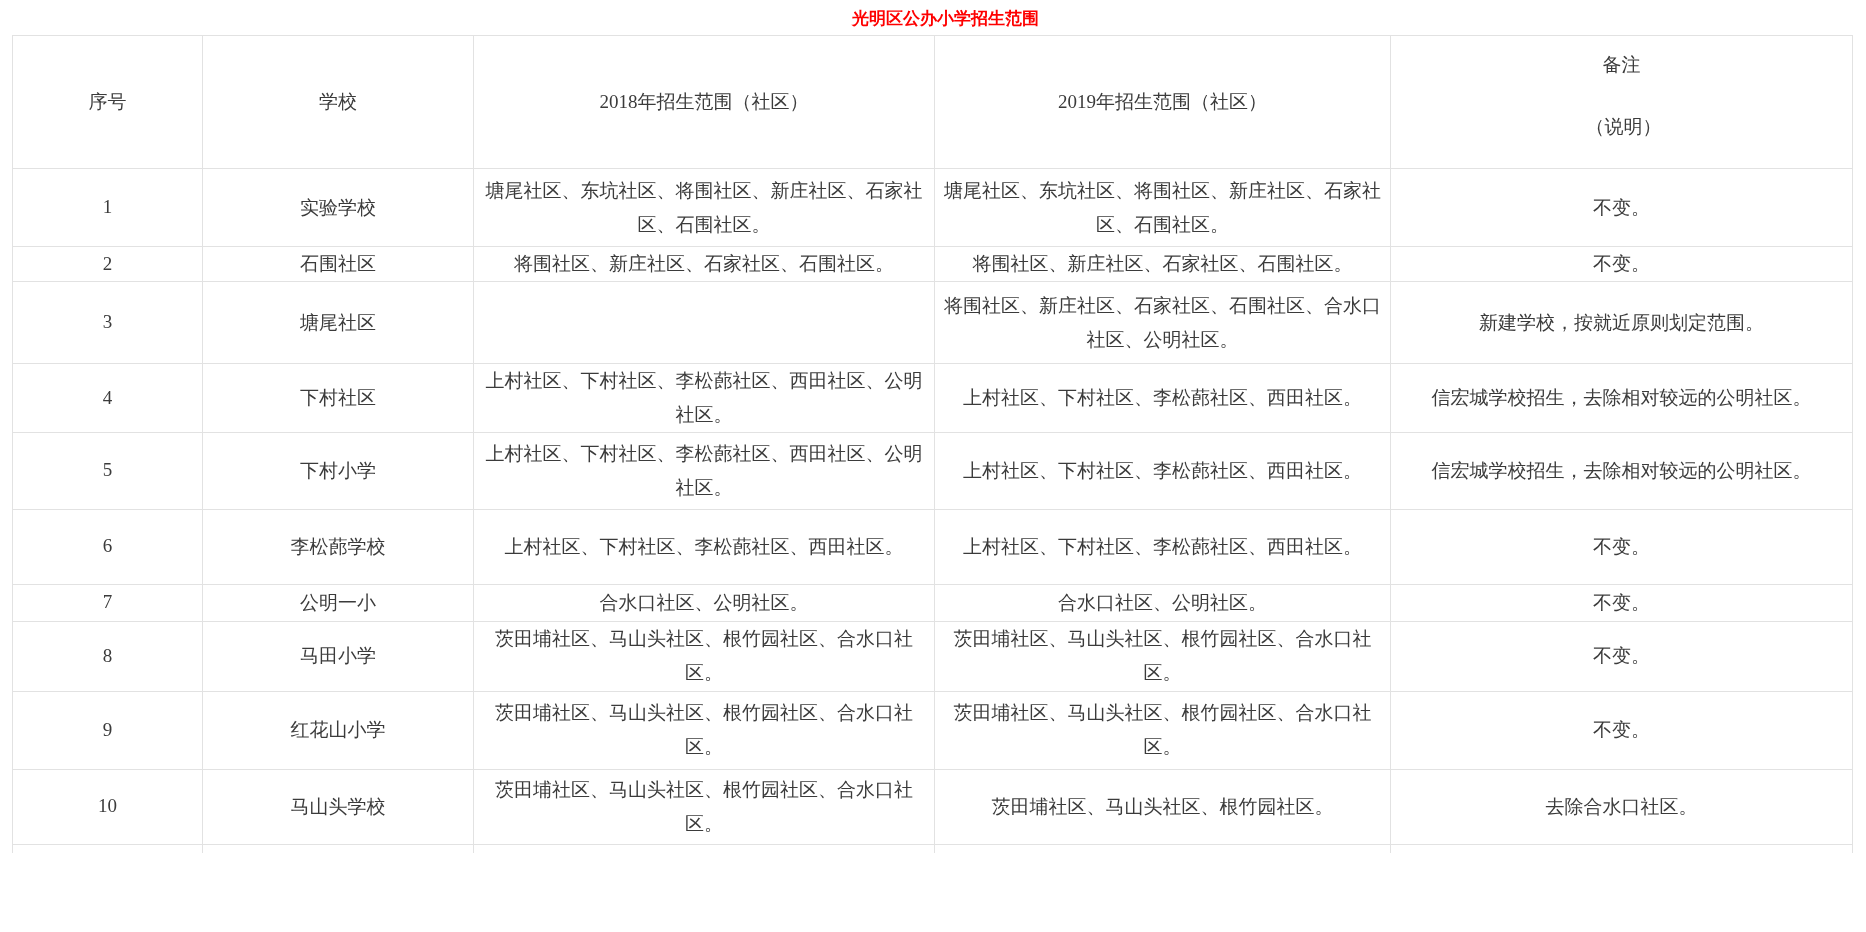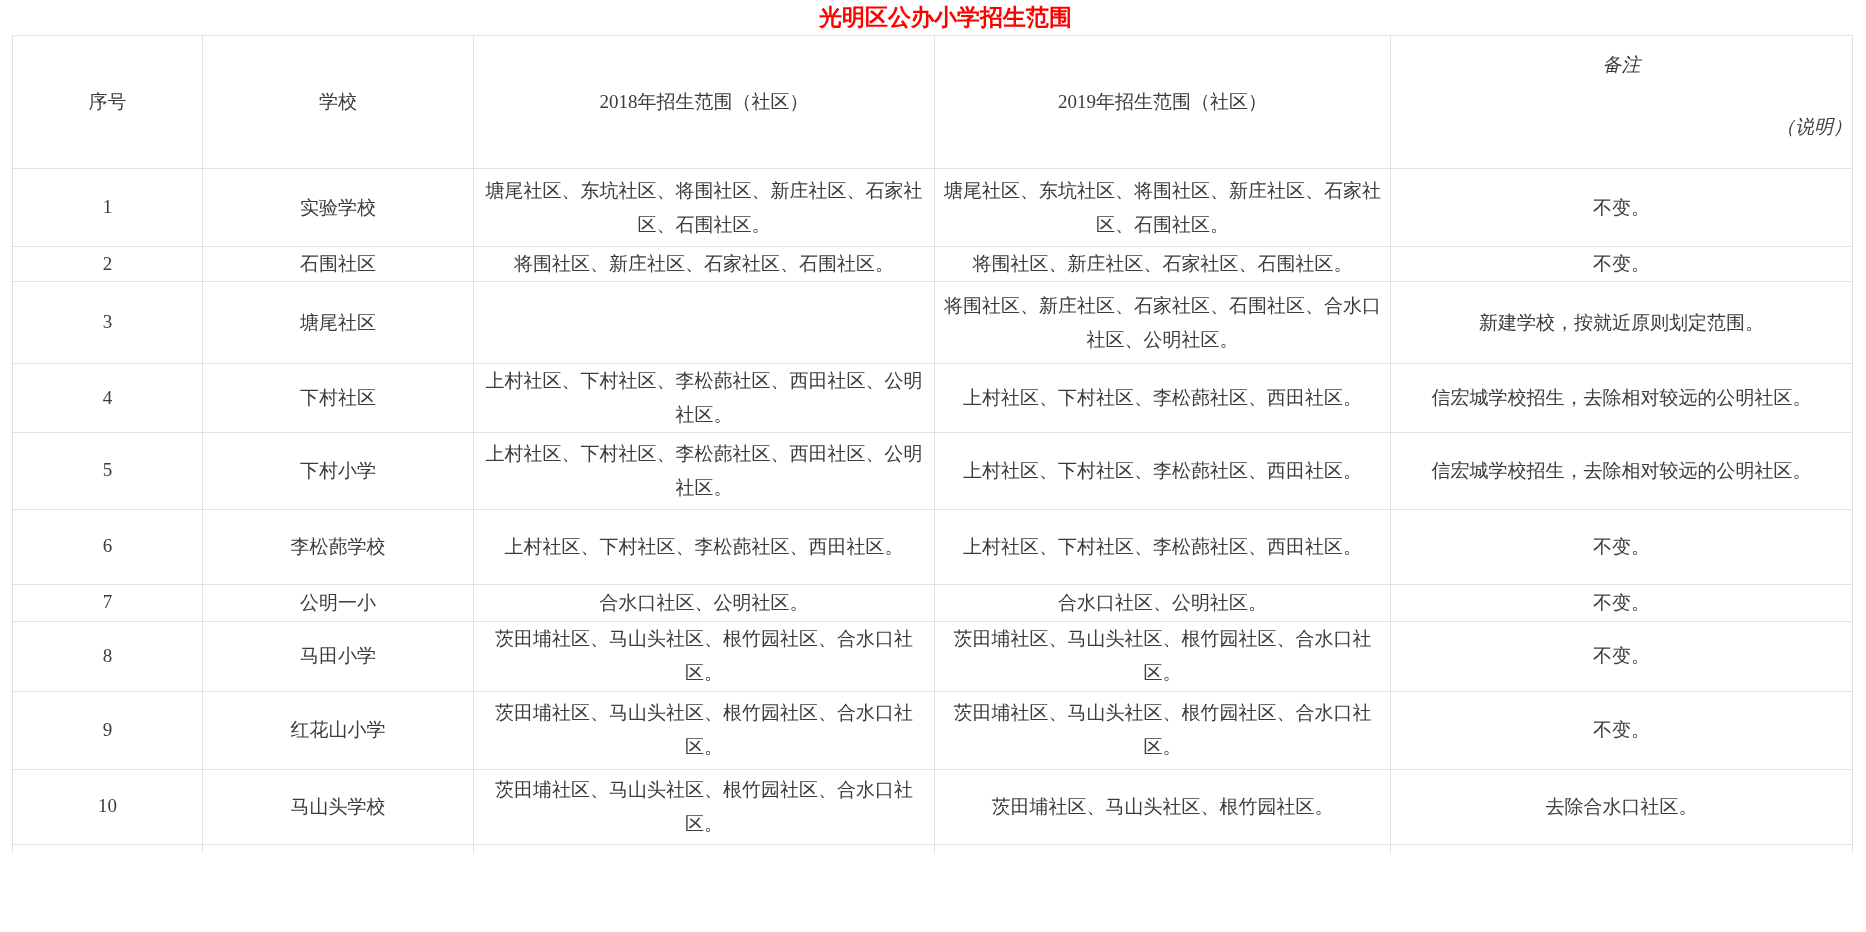--- a/index.html
+++ b/index.html
@@ -3,23 +3,23 @@
 <meta charset="utf-8">
 <style>
   html,body{margin:0;padding:0;background:#ffffff;}
   body{
     width:1866px;height:932px;overflow:hidden;
     font-family:"Liberation Serif","DejaVu Serif",serif;
     color:#3b3b3b;
   }
   .page-title{
     text-align:center;
-    font-family:Liberation Mono, monospace;
+    font-family:Liberation Serif, serif;
     font-weight:bold;
-    font-size:23px;
+    font-size:17px;
     color:#fe0000;
     padding-top:9px;
     height:26px;
     line-height:20px;
     padding-left:25px;
   }
   table.zone-table{
     table-layout:fixed;
     border-collapse:collapse;
     width:1840px;
@@ -31,27 +31,27 @@
     font-weight:normal;
     text-align:center;
     vertical-align:middle;
     padding:0 3px;
     line-height:1.78;
     overflow:hidden;
     word-break:break-all;
   }
   .zone-table .num-col{line-height:1.4;}
   
-  th.note-head{vertical-align:top;padding:0;font-style:italic;}
+  th.note-head{vertical-align:top;padding:0;}
   .note-head-inner{
     display:flex;flex-direction:column;height:100%;
     justify-content:flex-start;
   }
   .note-head-line1{text-align:center;padding-top:12px;}
-  .note-head-line2{text-align:right;padding-left:4px;padding-top:28px;}
+  .note-head-line2{text-align:center;padding-left:4px;padding-top:28px;}
   tr.partial-row td{border-bottom:none;}
 </style>
 </head>
 <body>
 
 <div class="page-title" style="color: rgb(254, 0, 0);">光明区公办小学招生范围</div>
 
 <table class="zone-table">
   <colgroup>
     <col style="width:190px">

